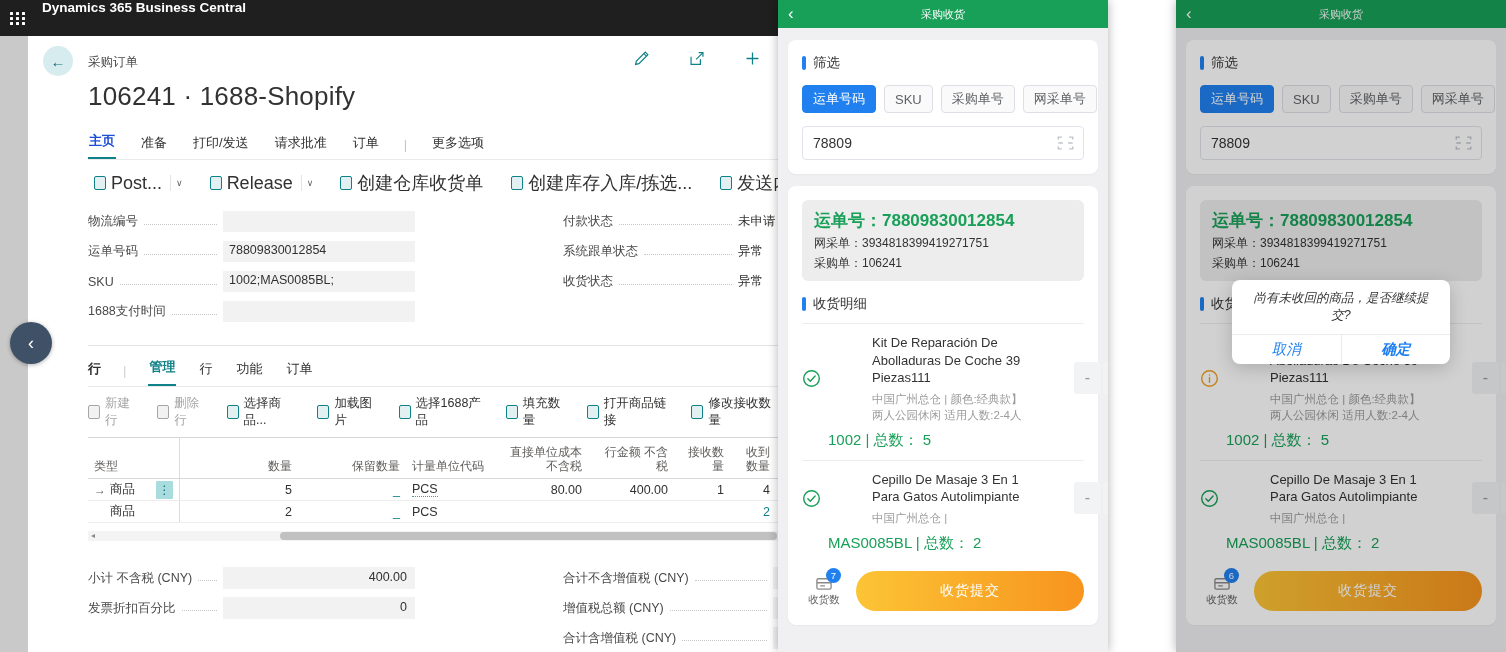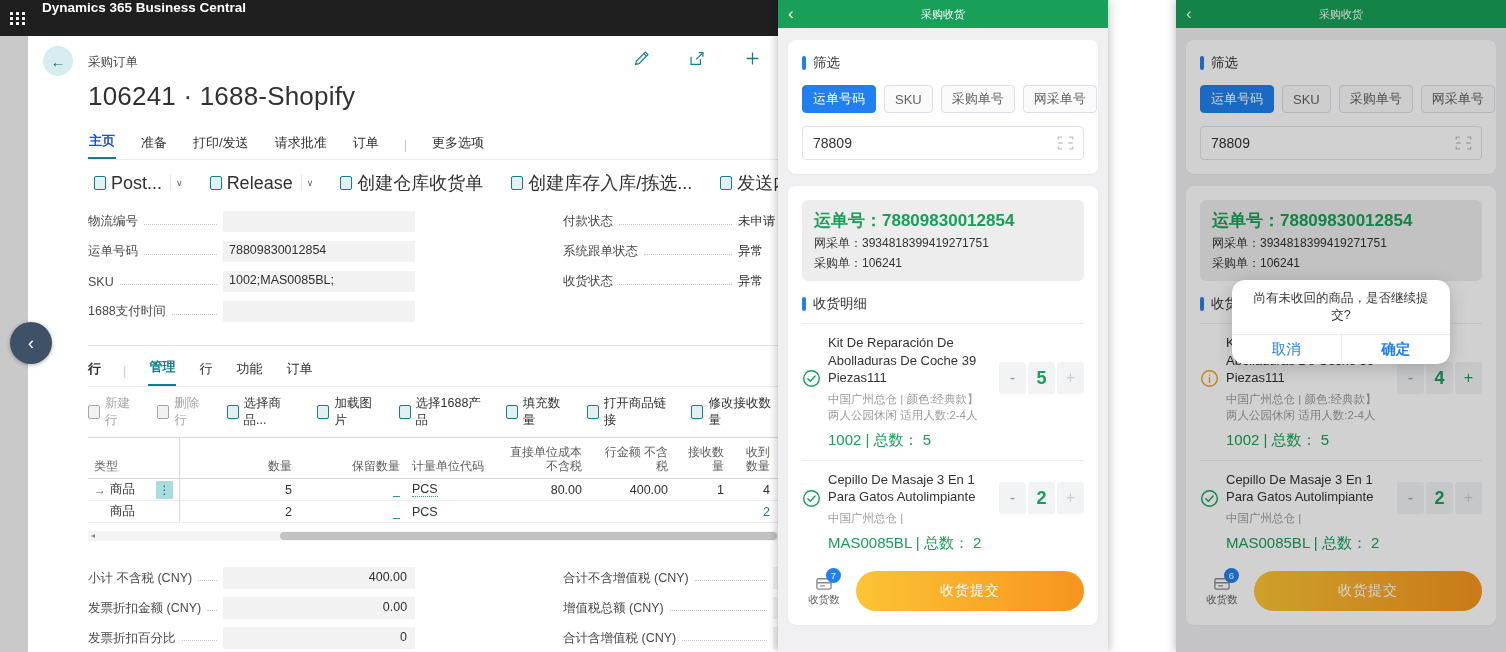--- a/index.html
+++ b/index.html
@@ -104,41 +104,41 @@
   .chip.active { background:#2080f0; border-color:#2080f0; color:#fff; }
   .search-row { margin-top:13px; position:relative; }
   .search-input { width:100%; height:34px; border:1px solid #e0e3e9; border-radius:4px; font-size:14px; color:#333; padding:0 34px 0 10px; outline:none; font-family:inherit; background:#fff; }
   .scan-ic { position:absolute; right:9px; top:8px; cursor:pointer; }
 
   .info-box { background:#ededed; border-radius:6px; padding:9px 12px; }
   .trk-line { color:#18a058; font-size:17px; font-weight:bold; }
   .sub-line { font-size:12px; color:#333; margin-top:3px; }
   .detail-label { margin-top:14px; }
   .item-divider { border-top:1px solid #ededed; margin:10px 0; }
-  .item { display:flex; align-items:center; }
+  .item { display:flex; align-items:center;gap:44px; }
   .item-ic { width:26px; flex:none; align-self:center; }
   .item-mid { width:158px; flex:none; }
   .item-title { font-size:13px; color:#333; line-height:1.35; }
   .item-sub { font-size:11.5px; color:#9b9b9b; line-height:1.4; margin-top:4px; }
   .stepper { margin-left:auto; display:flex; gap:2px; align-self:center; }
   .st-btn, .st-val { width:27px; height:32px; background:#f2f3f5; border-radius:3px; display:flex; align-items:center; justify-content:center; }
   .st-btn { font-size:16px; color:#999; cursor:pointer; }
   .st-btn.dis { color:#cfcfcf; cursor:default; }
   .st-btn.en { color:#18a058; }
   .st-val { font-size:18px; color:#18a058; font-weight:bold; }
   .code-line { color:#18a058; font-size:15px; margin:8px 0 0 26px; }
   .p-footer { display:flex; align-items:center; margin-top:18px; }
   .cnt-wrap { width:44px; flex:none; text-align:center; position:relative; }
   .cnt-badge { position:absolute; top:-7px; left:24px; min-width:15px; height:15px; border-radius:8px; background:#2080f0; color:#fff; font-size:9.5px; line-height:15px; padding:0 2px; }
   .cnt-label { font-size:10.5px; color:#666; margin-top:1px; }
   .submit-btn { flex:1; margin-left:10px; height:40px; border-radius:20px; background:linear-gradient(90deg,#fcc435,#f7941e); color:#fff; font-size:14px; display:flex; align-items:center; justify-content:center; cursor:pointer; letter-spacing:1px; }
 
   
   .dim { position:absolute; inset:0; background:rgba(0,0,0,.18); z-index:6; }
-  .dialog { position:absolute; left:56px; top:280px; width:218px; background:#fff; border-radius:13px; z-index:7; box-shadow:0 4px 18px rgba(0,0,0,.18); overflow:hidden; }
+  .dialog { position:absolute; left:56px; top:280px; width:218px; background:#fff; border-radius:8px; z-index:7; box-shadow:0 4px 18px rgba(0,0,0,.18); overflow:hidden;font-style:italic; }
   .dlg-msg { min-height:48px; display:flex; align-items:center; justify-content:center; font-size:12.5px; color:#333; padding:10px 14px; text-align:center; }
   .dlg-btns { display:flex; border-top:1px solid #ebebeb; height:30px; }
   .dlg-btn { flex:1; display:flex; align-items:center; justify-content:center; color:#2080f0; font-size:14.5px; cursor:pointer; }
   .dlg-btn.confirm { border-left:1px solid #ebebeb; font-weight:bold; }
 
   svg { display:block; }
 </style>
 </head>
 <body>
 
@@ -374,25 +374,20 @@
     </div>
 
     <div class="totals">
       <div class="tcol-l">
         <div class="trow">
           <span class="flabel">小计 不含税 (CNY)</span>
             <span class="fdots"></span>
           <span class="tbox">400.00</span>
         </div>
         <div class="trow">
-          <span class="flabel">发票折扣金额 (CNY)</span>
-            <span class="fdots"></span>
-          <span class="tbox">0.00</span>
-        </div>
-        <div class="trow">
           <span class="flabel">发票折扣百分比</span>
             <span class="fdots"></span>
           <span class="tbox">0</span>
         </div>
       </div>
       <div class="tcol-r">
         <div class="trow">
           <span class="flabel">合计不含增值税 (CNY)</span>
             <span class="fdots"></span>
           <span class="tbox far"></span>

